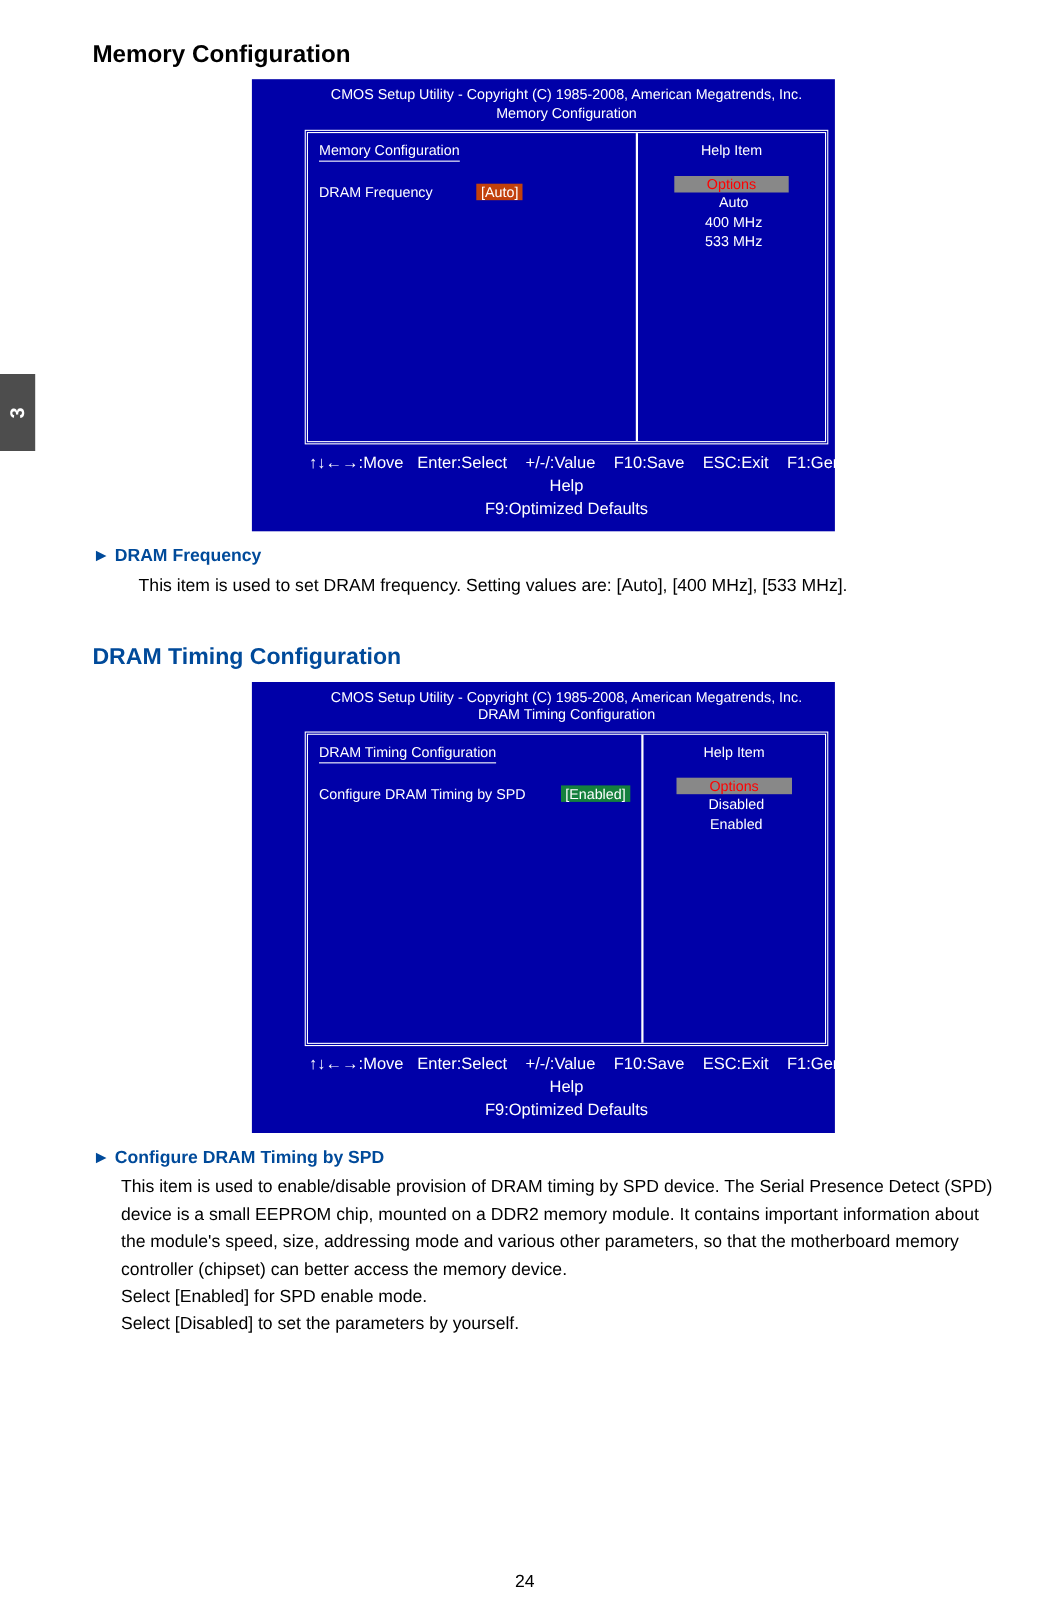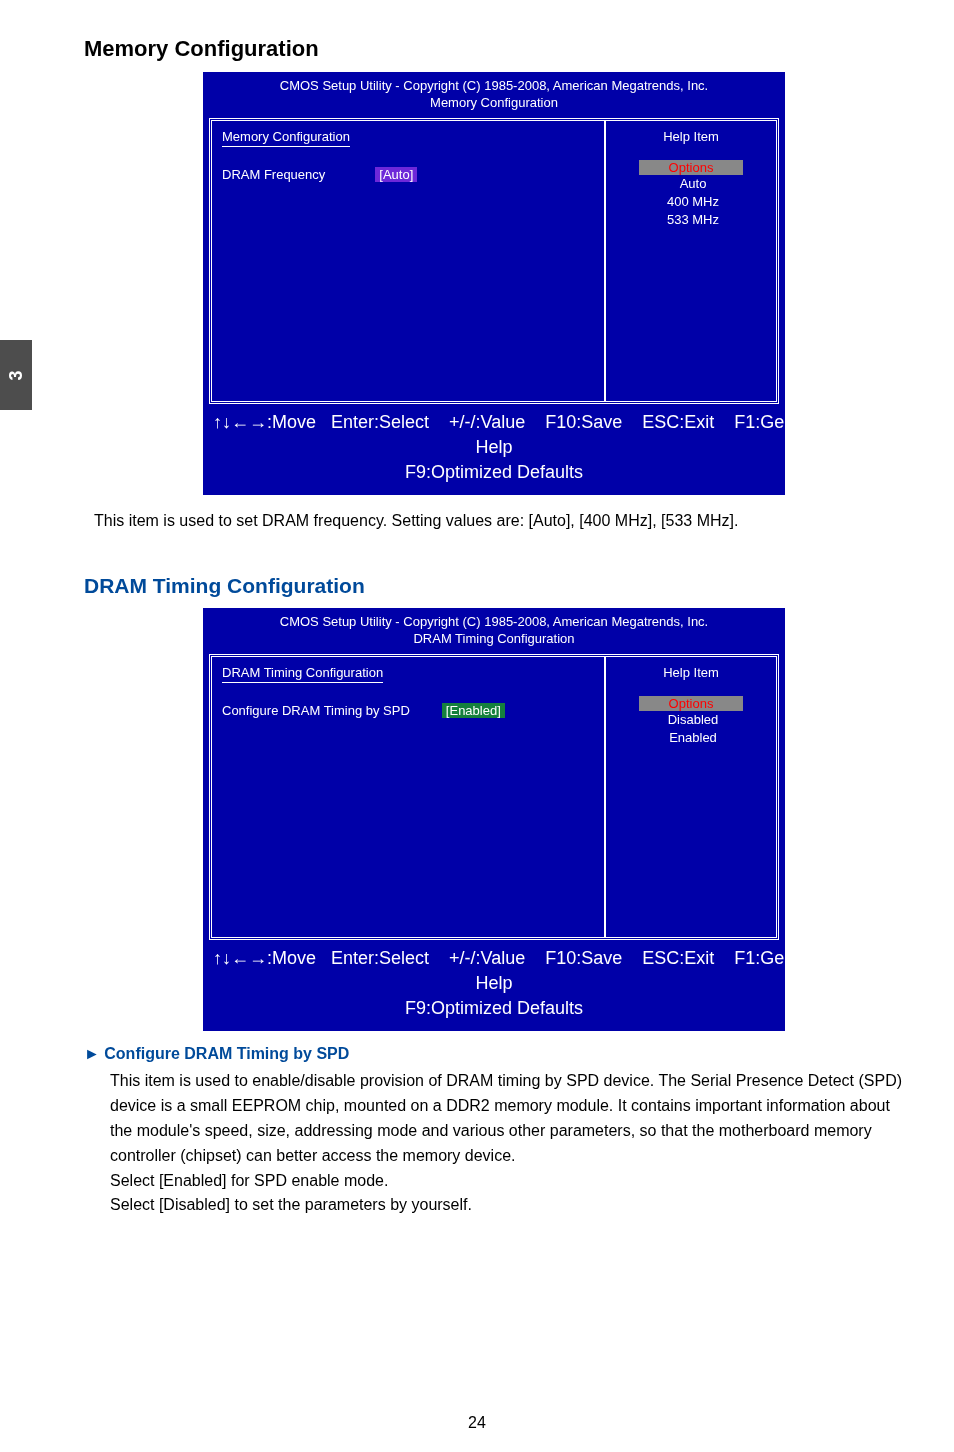--- a/index.html
+++ b/index.html
@@ -30,26 +30,27 @@
   .content {
     padding: 36px 50px 0 84px;
   }
   .section-title {
     font-size: 22px;
     font-weight: bold;
     color: #000;
     margin-bottom: 10px;
   }
   .bios-box {
-    width: 582px;
+    width: 530px;
     margin: 0 auto 14px auto;
     background: #0000a8;
     color: #fff;
     font-family: Arial, sans-serif;
     font-size: 13px;
+    padding-left: 42px;
   }
   .bios-header {
     text-align: center;
     padding: 6px 0 6px 0;
     line-height: 1.3;
   }
   .bios-body {
     display: flex;
     border: 3px double #fff;
     margin: 0 6px;
@@ -68,24 +69,24 @@
   }
   .bios-row {
     display: flex;
     align-items: center;
   }
   .bios-label {
     flex: 0 0 auto;
     white-space: nowrap;
   }
   .bios-value {
-    background: #6d28d9;
+    background: #c2410c;
     color: #fff;
     padding: 0 4px;
-    margin-left: 50px;
+    margin-left: 40px;
   }
   .bios-value2 {
     background: #15803d;
     color: #fff;
     padding: 0 4px;
     margin-left: 32px;
   }
   .bios-right {
     width: 170px;
     padding: 8px 10px;
@@ -102,50 +103,50 @@
   }
   .bios-options {
     text-align: center;
     padding-left: 4px;
     line-height: 1.4;
   }
   .bios-footer {
     padding: 6px 10px 10px 10px;
     text-align: center;
     line-height: 1.4;
-    font-size: 18px;
+    font-size: 15px;
   }
   .item-heading {
     color: #004a9a;
     font-weight: bold;
     font-size: 16px;
     margin-bottom: 6px;
   }
   .item-body {
     font-size: 16px;
     color: #000;
     line-height: 1.55;
-    margin-left: 10px;
+    margin-left: 42px;
     margin-bottom: 40px;
   }
   .item-body-tight {
     font-size: 16px;
     color: #000;
     line-height: 1.55;
     margin-left: 26px;
   }
   .section-title-blue {
     font-size: 21px;
     font-weight: bold;
     color: #004a9a;
     margin-bottom: 10px;
   }
   .page-num {
     position: absolute;
-    bottom: 20px;
+    bottom: 4px;
     left: 0;
     right: 0;
     text-align: center;
     font-size: 16px;
     color: #000;
   }
 </style>
 </head>
 <body>
 
@@ -179,20 +180,21 @@
           <div>533 MHz</div>
         </div>
       </div>
     </div>
     <div class="bios-footer">
       <div>↑↓←→:Move&nbsp;&nbsp;&nbsp;Enter:Select&nbsp;&nbsp;&nbsp;&nbsp;+/-/:Value&nbsp;&nbsp;&nbsp;&nbsp;F10:Save&nbsp;&nbsp;&nbsp;&nbsp;ESC:Exit&nbsp;&nbsp;&nbsp;&nbsp;F1:General Help</div>
       <div>F9:Optimized Defaults</div>
     </div>
   </div>
 
+  <div class="item-heading">► DRAM Frequency</div>
   <div class="item-body">This item is used to set DRAM frequency. Setting values are: [Auto], [400 MHz], [533 MHz].</div>
 
   <div class="section-title-blue">DRAM Timing Configuration</div>
 
   <div class="bios-box">
     <div class="bios-header">
       <div>CMOS Setup Utility - Copyright (C) 1985-2008, American Megatrends, Inc.</div>
       <div>DRAM Timing Configuration</div>
     </div>
     <div class="bios-body">

